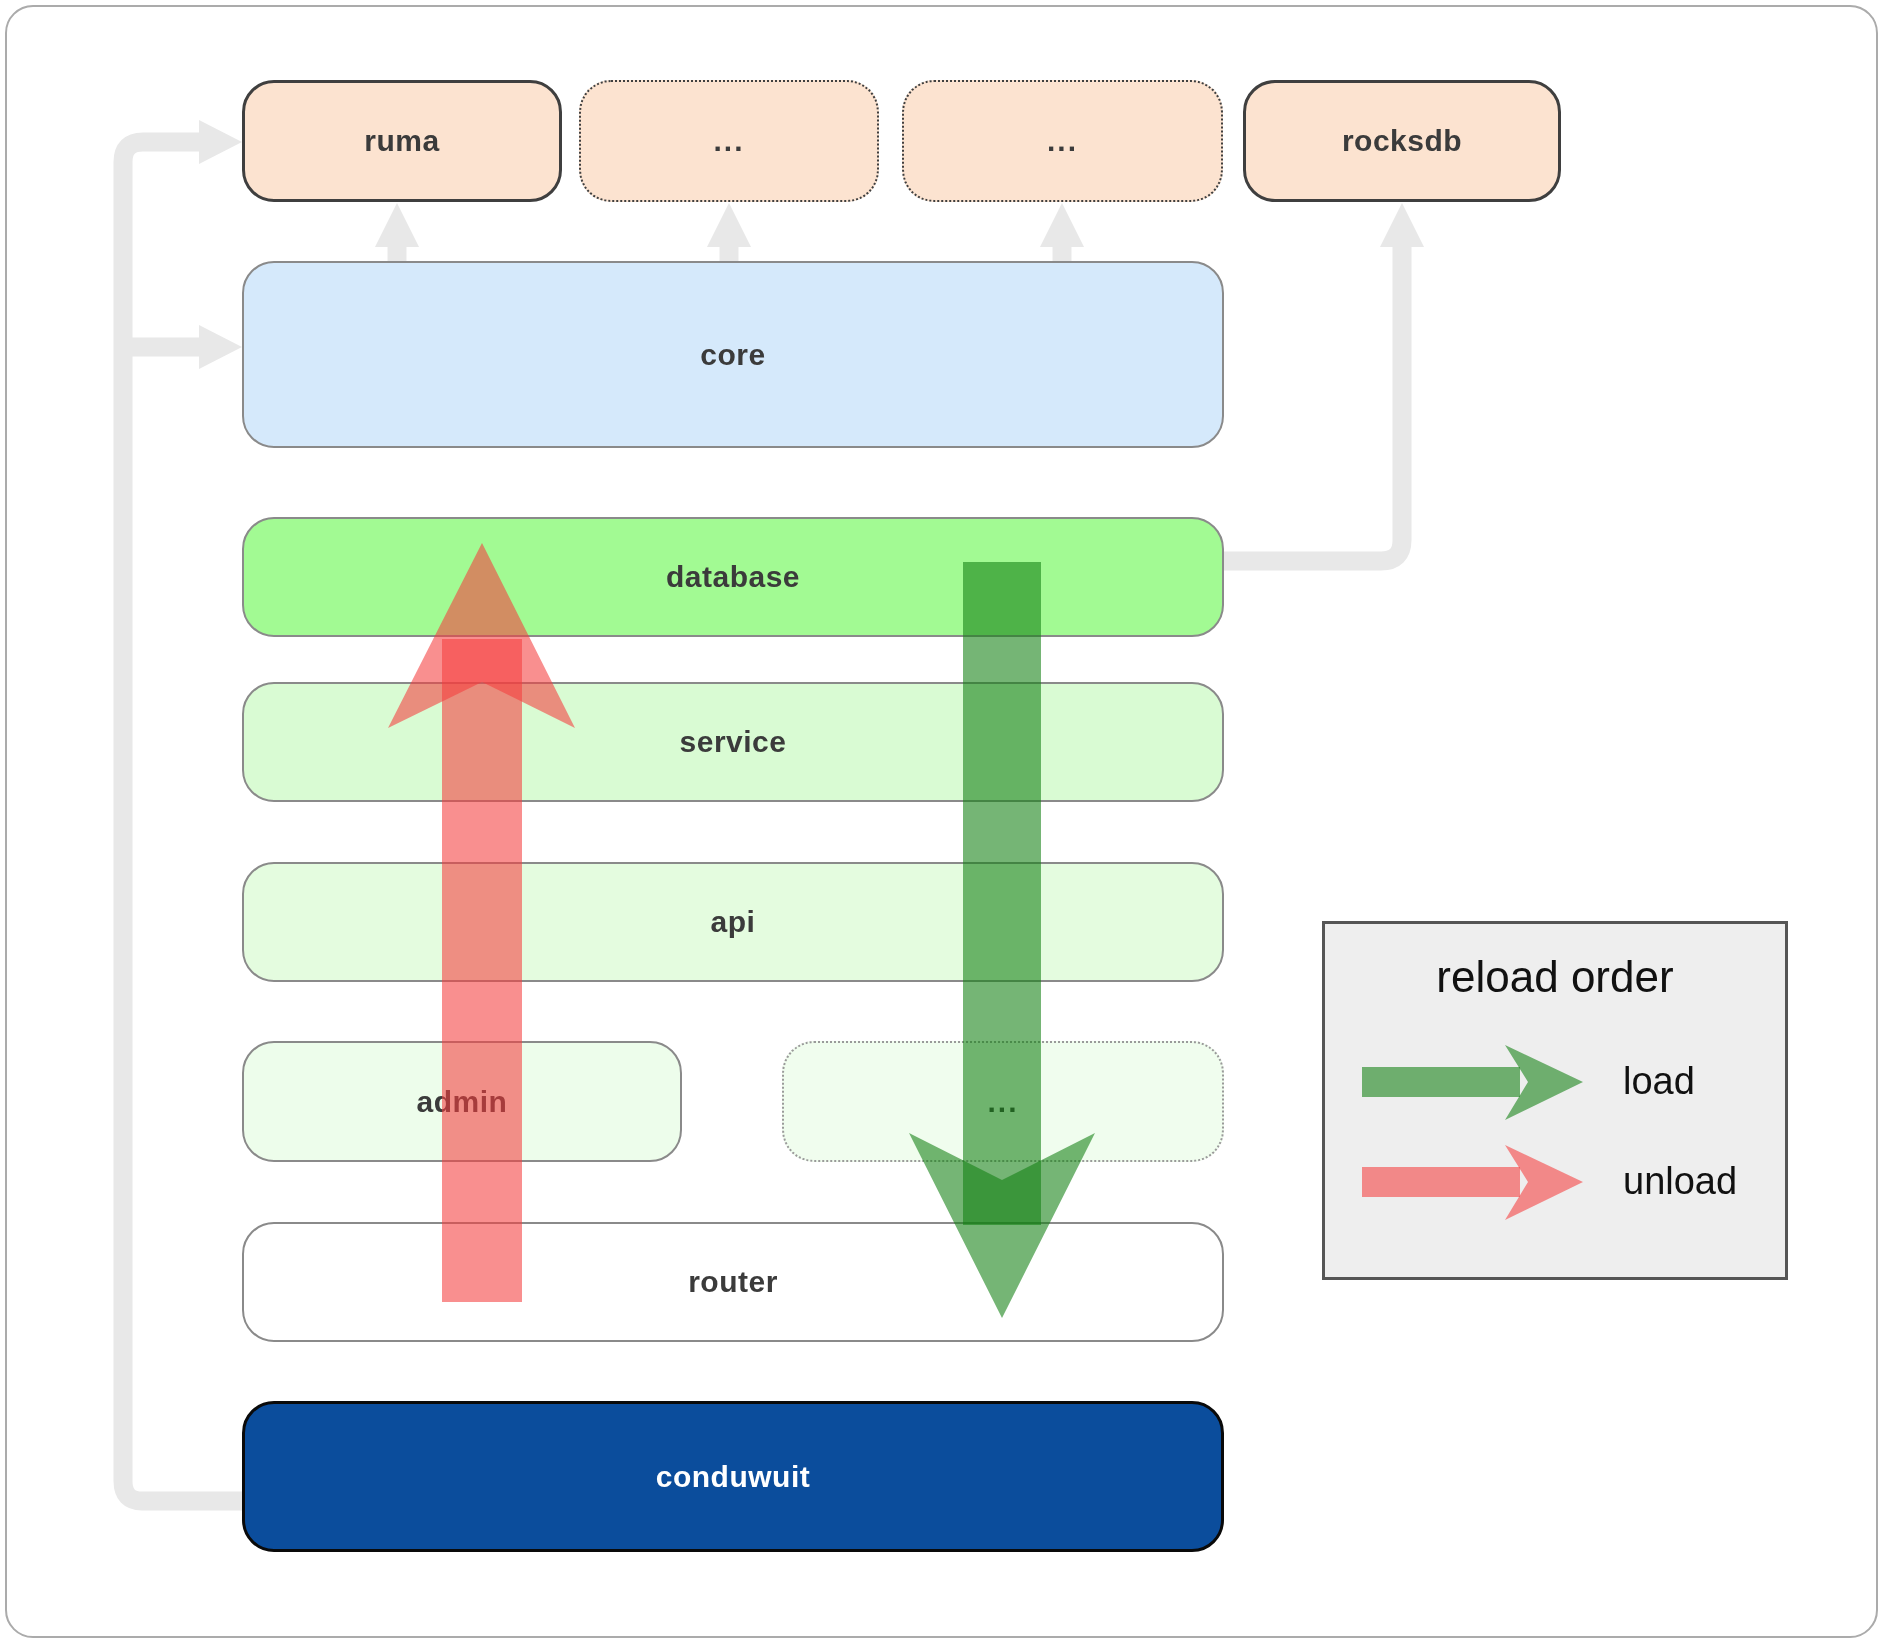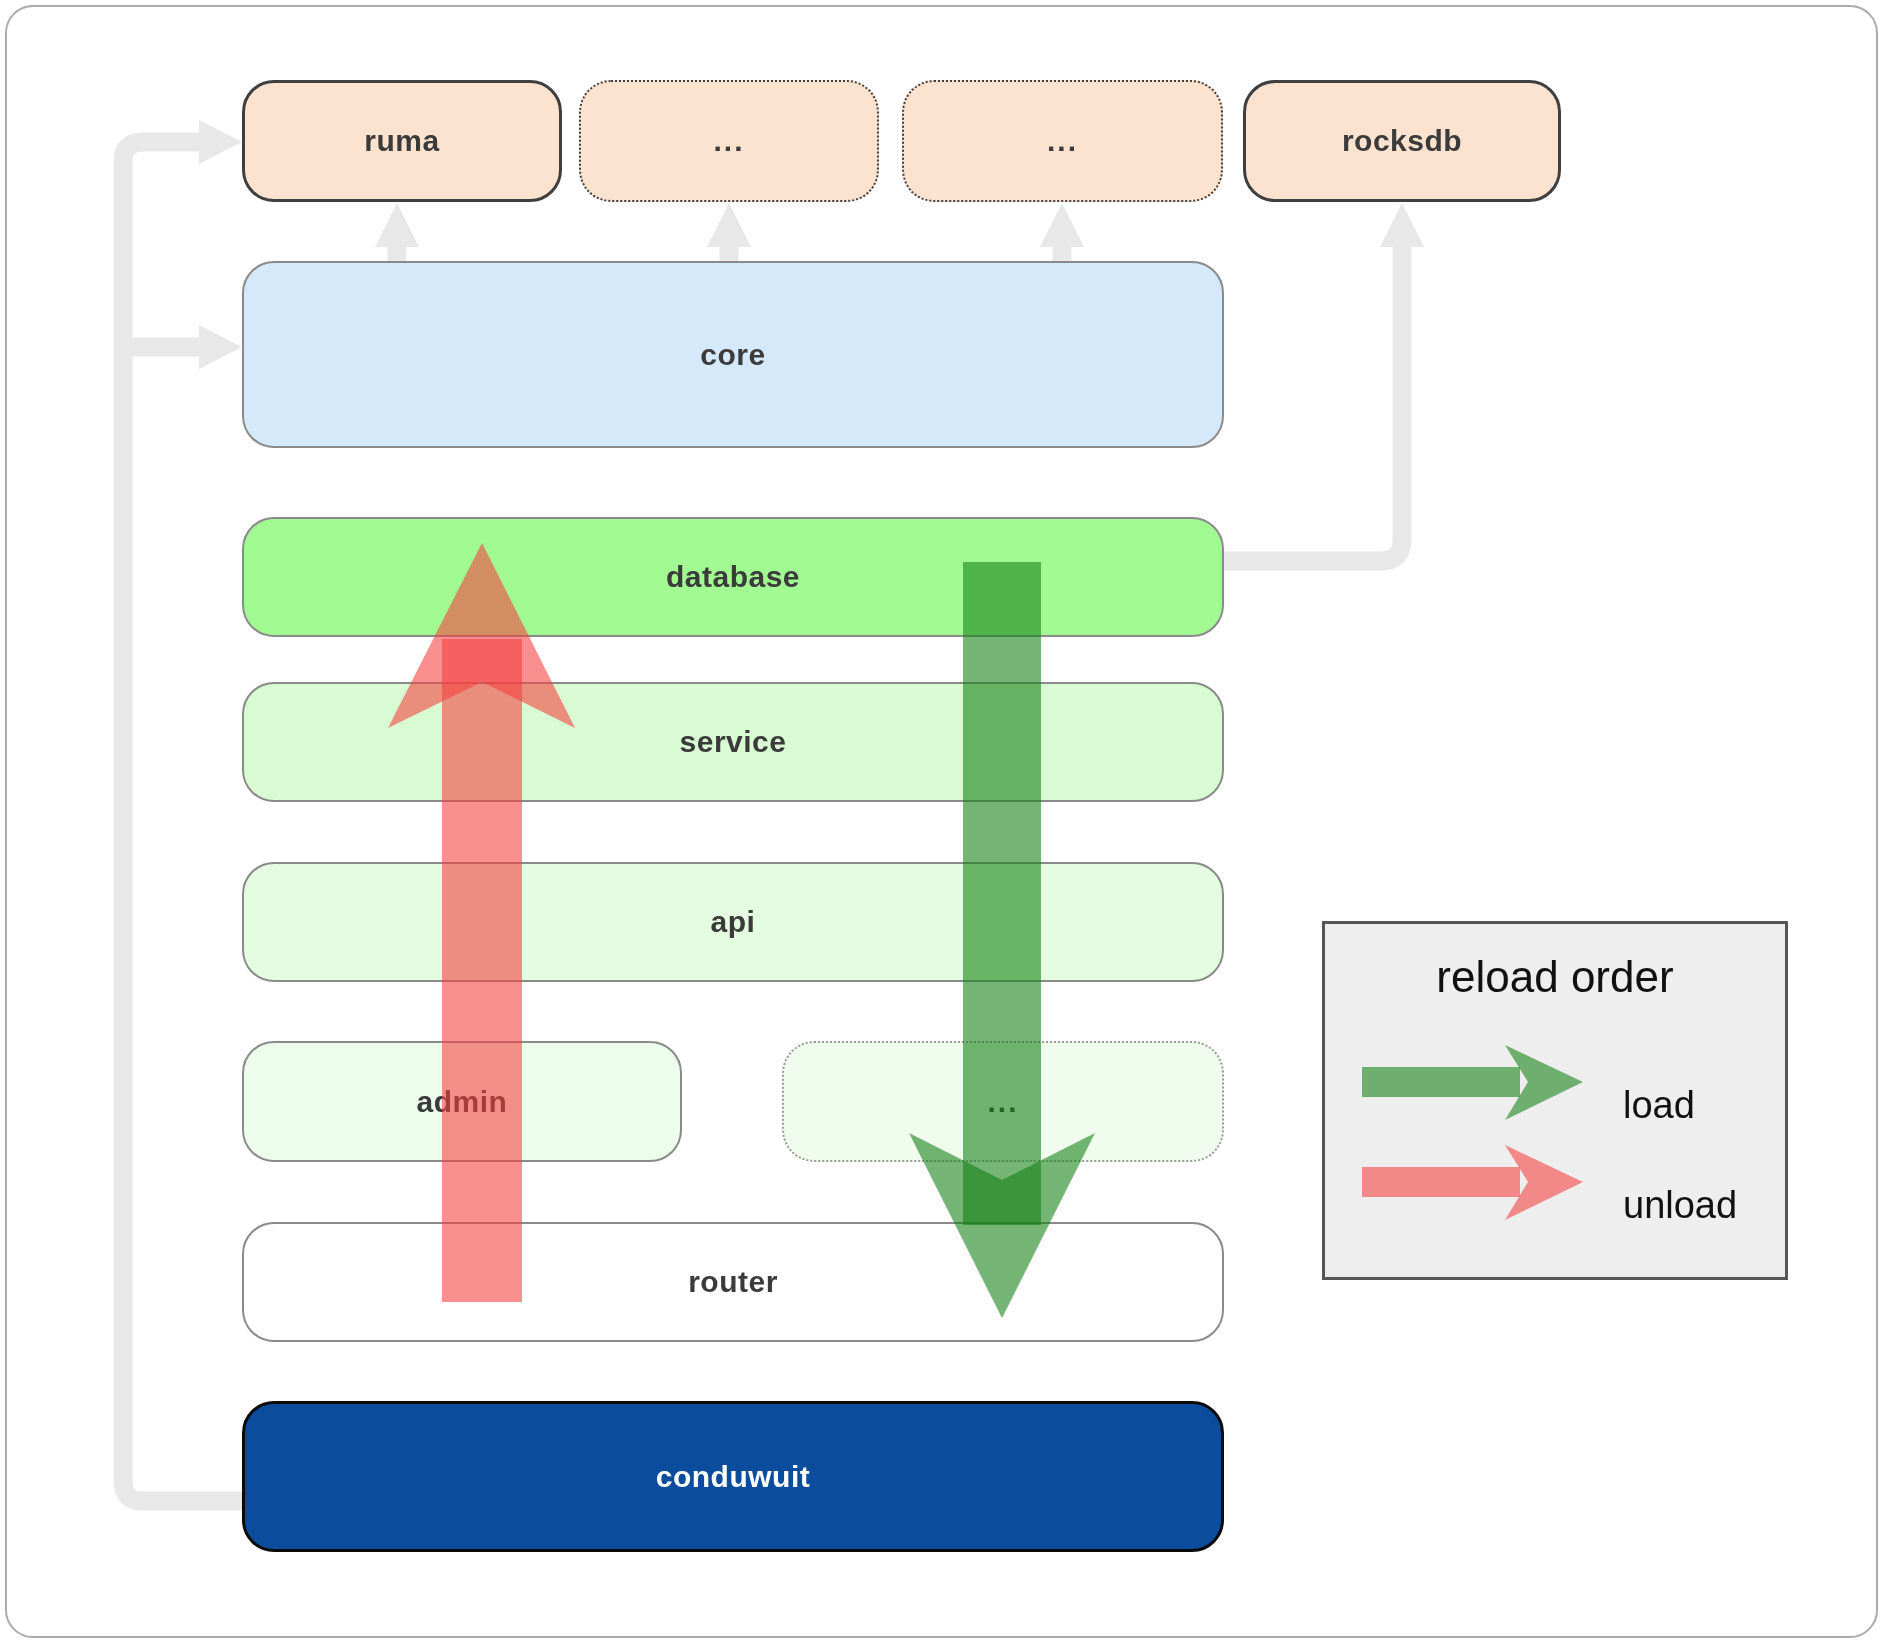--- a/index.html
+++ b/index.html
@@ -32,21 +32,21 @@
   .dots{font-weight:700;letter-spacing:2px;}
   #legend-box{
     position:absolute;left:1322px;top:921px;width:466px;height:359px;box-sizing:border-box;
     background:var(--legend-bg);border:3px solid var(--legend-border);
   }
   #legend-title{
     position:absolute;left:1322px;top:952px;width:466px;text-align:center;
     font-size:44px;color:#111111;font-weight:500;
   }
   .legend-label{
-    position:absolute;left:1623px;font-size:38px;color:#111111;font-weight:500;margin-top:24px;
+    position:absolute;left:1623px;font-size:38px;color:#111111;font-weight:500;
   }
   #legend-label-load{top:1060px;}
   #legend-label-unload{top:1160px;}
 </style>
 </head>
 <body>
 
 <div id="canvas">
 
   <svg class="layer" viewBox="0 0 1883 1643">

